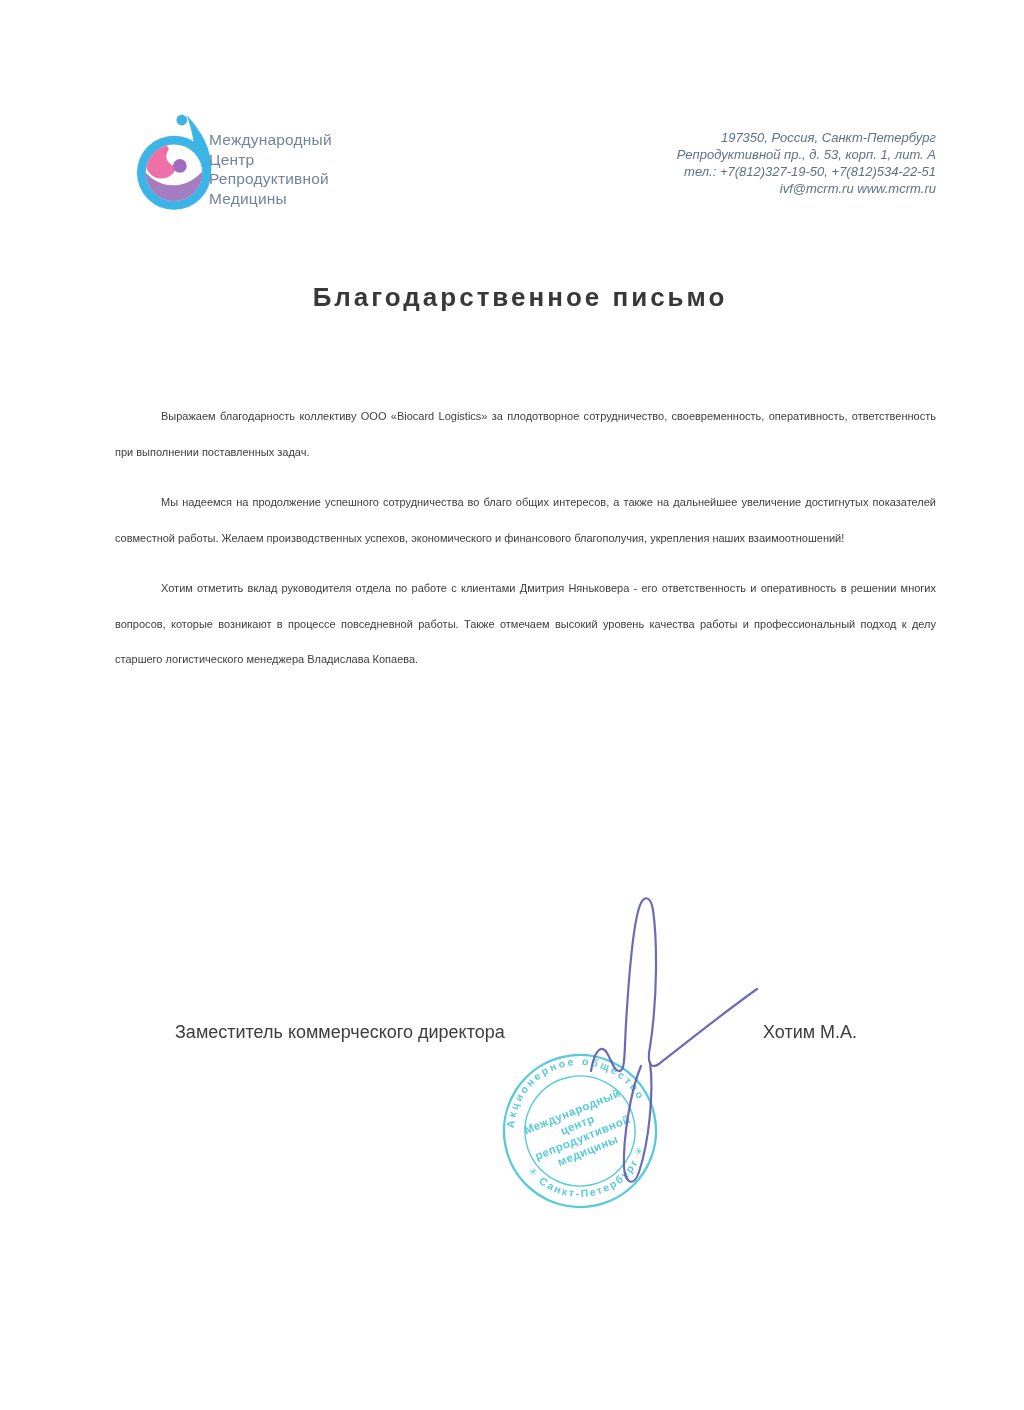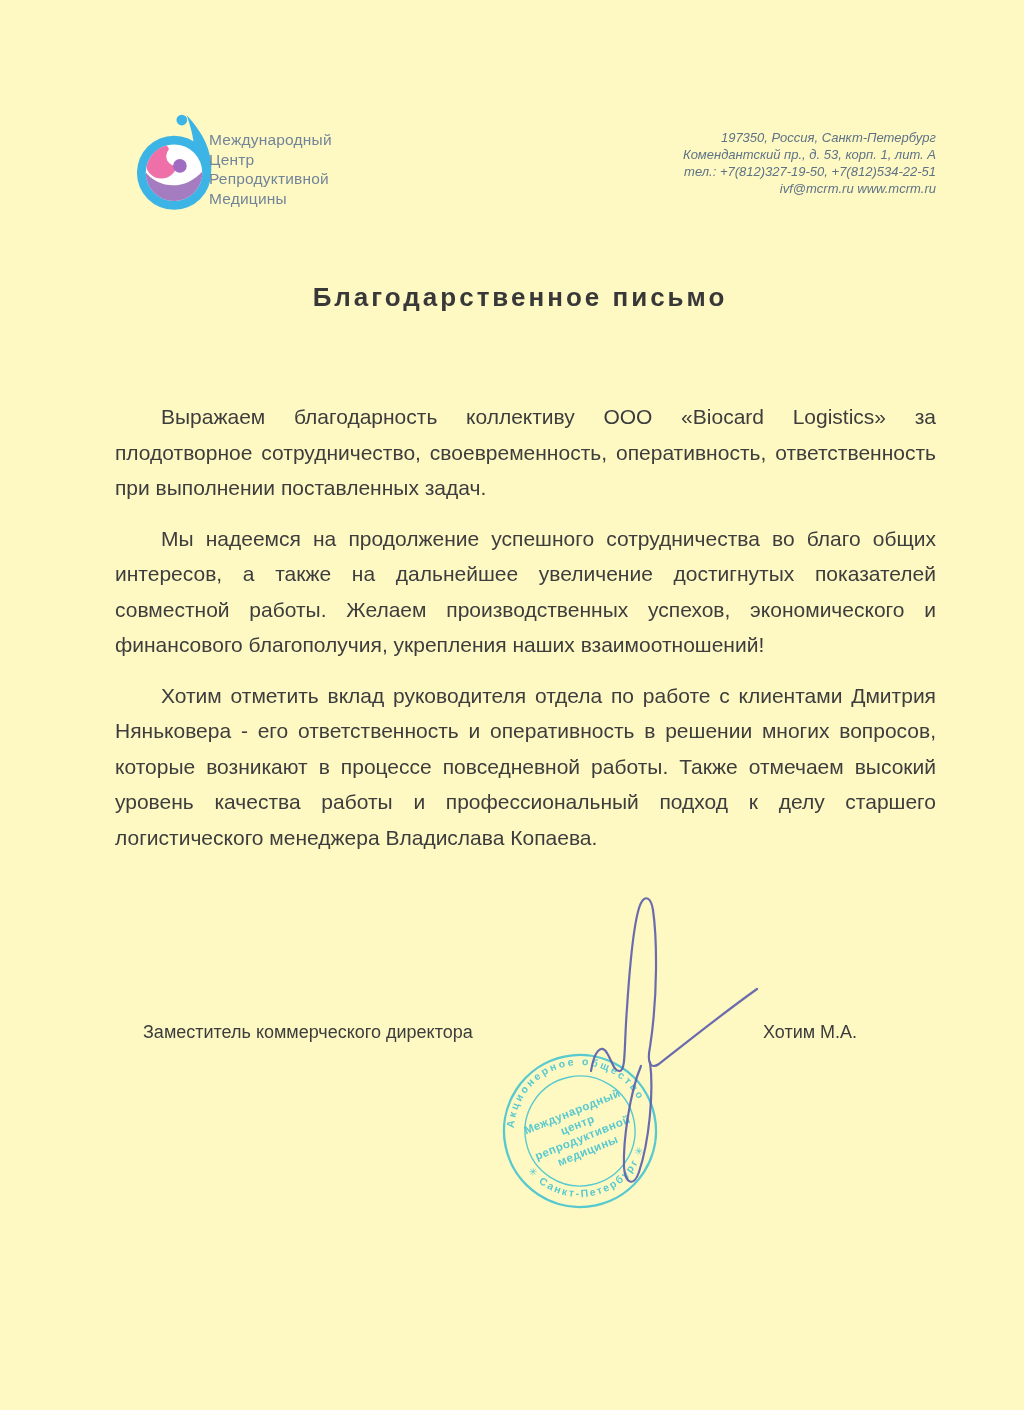--- a/index.html
+++ b/index.html
@@ -1,21 +1,21 @@
 <!DOCTYPE html>
 <html><head>
 <meta charset="utf-8">
 <style>
   html, body { margin: 0; padding: 0; background: #e9e9e9; }
   .page {
     position: relative;
     width: 1024px;
     height: 1410px;
     margin: 0 auto;
-    background: #fef9c3;
+    background: #ffffff;
     font-family: "Liberation Sans", "DejaVu Sans", sans-serif;
     overflow: hidden;
   }
   
   .logo { position: absolute; left: 134px; top: 112px; }
   .brand-name {
     position: absolute; left: 209px; top: 130px;
     font-size: 15.5px; line-height: 19.5px; color: #72849a;
     letter-spacing: 0.2px;
   }
@@ -27,27 +27,27 @@
   
   .title {
     position: absolute; left: 0; top: 274px; width: 100%;
     text-align: center;
     font-size: 26px; font-weight: bold; letter-spacing: 3px;
     color: #383838; margin: 8px;
   }
   
   .body {
     position: absolute; left: 115px; top: 399px; width: 821px;
-    font-size: 21px; line-height: 35.5px; color: #3d3d3d;
+    font-size: 11px; line-height: 35.5px; color: #3d3d3d;
     text-align: justify;
   }
   .body p { margin: 0 0 15px 0; text-indent: 46px; }
   
   .sig-title {
-    position: absolute; left: 143px; top: 1022px;
+    position: absolute; left: 175px; top: 1022px;
     font-size: 18px; color: #3c3c3c;
   }
   .sig-name {
     position: absolute; left: 763px; top: 1022px;
     font-size: 18px; color: #3c3c3c;
   }
   
   .stamp { position: absolute; left: 490px; top: 1041px; opacity: 0.82; }
   .stamp text {
     font-family: "Liberation Sans", "DejaVu Sans", sans-serif;
@@ -81,21 +81,21 @@
 
   <div class="brand-name">
     <div>Международный</div>
     <div>Центр</div>
     <div>Репродуктивной</div>
     <div>Медицины</div>
   </div>
 
   <div class="contact">
     <div>197350, Россия, Санкт-Петербург</div>
-    <div>Комендантский пр., д. 53, корп. 1, лит. А</div>
+    <div>Репродуктивной пр., д. 53, корп. 1, лит. А</div>
     <div>тел.: +7(812)327-19-50, +7(812)534-22-51</div>
     <div>ivf@mcrm.ru www.mcrm.ru</div>
   </div>
 
   <h1 class="title">Благодарственное письмо</h1>
 
   <div class="body">
     <p>Выражаем благодарность коллективу ООО «Biocard Logistics» за плодотворное сотрудничество, своевременность, оперативность, ответственность при выполнении поставленных задач.</p>
     <p>Мы надеемся на продолжение успешного сотрудничества во благо общих интересов, а также на дальнейшее увеличение достигнутых показателей совместной работы. Желаем производственных успехов, экономического и финансового благополучия, укрепления наших взаимоотношений!</p>
     <p>Хотим отметить вклад руководителя отдела по работе с клиентами Дмитрия Няньковера - его ответственность и оперативность в решении многих вопросов, которые возникают в процессе повседневной работы. Также отмечаем высокий уровень качества работы и профессиональный подход к делу старшего логистического менеджера Владислава Копаева.</p>

